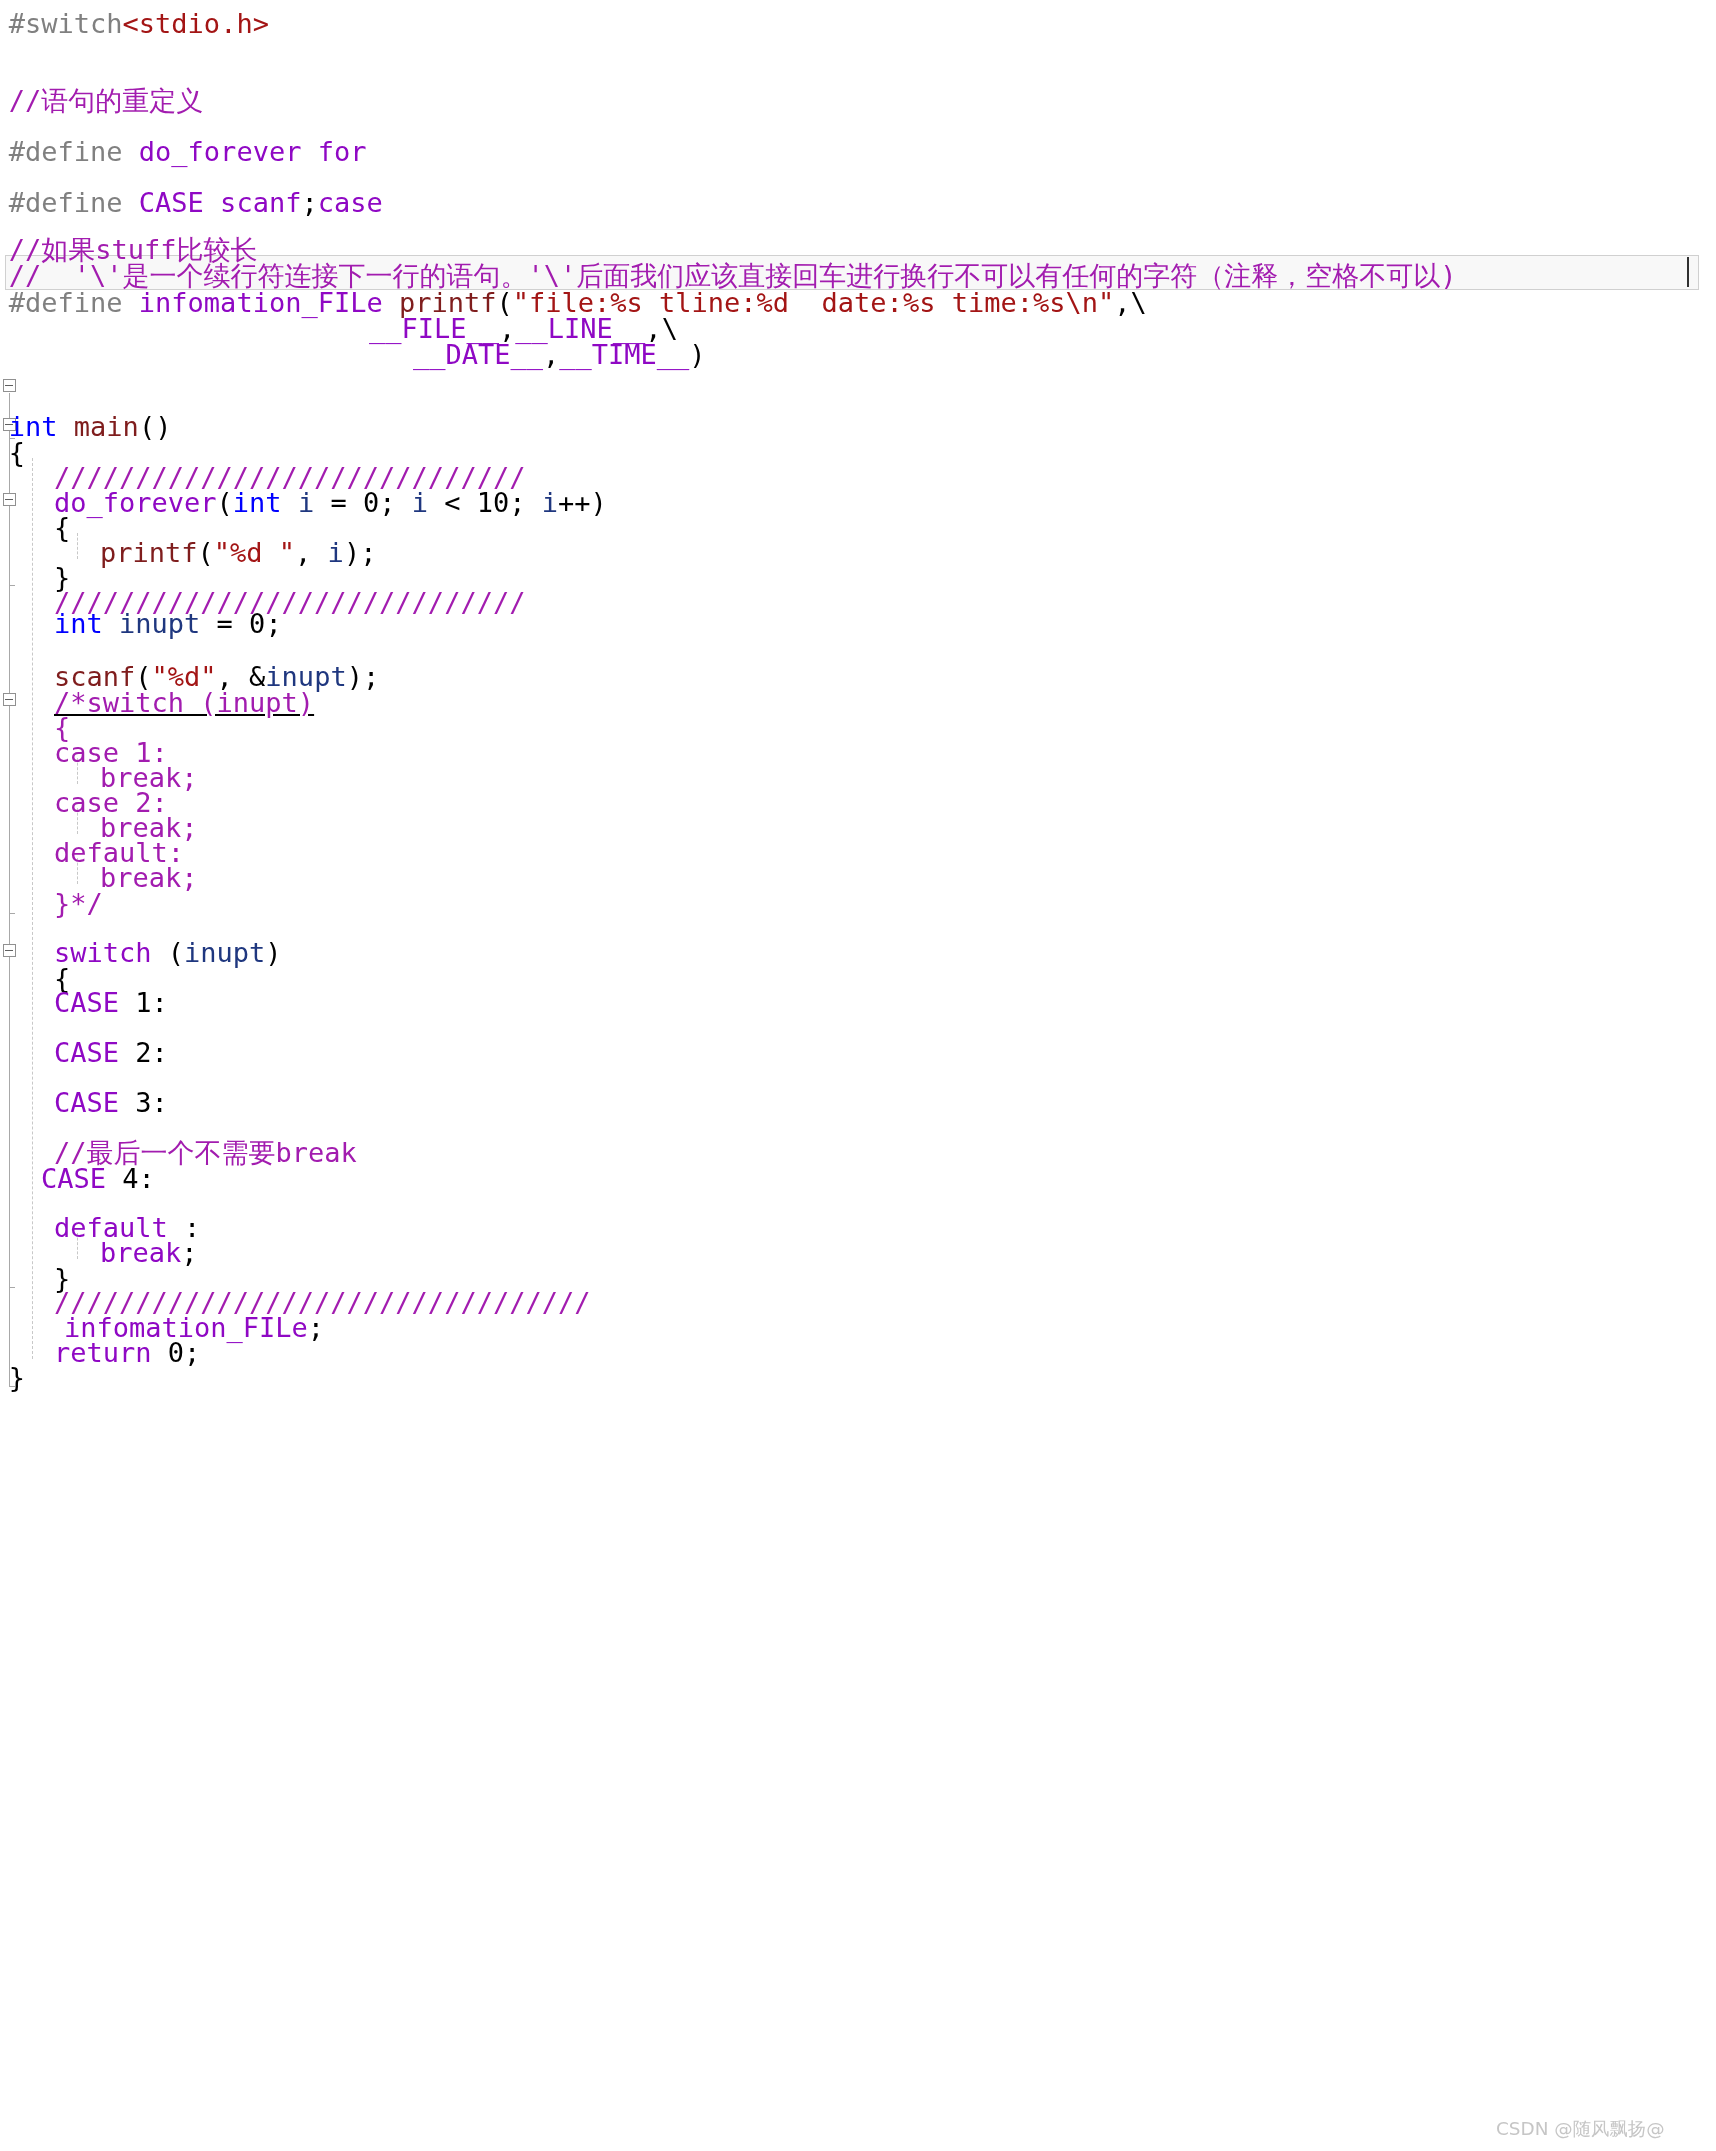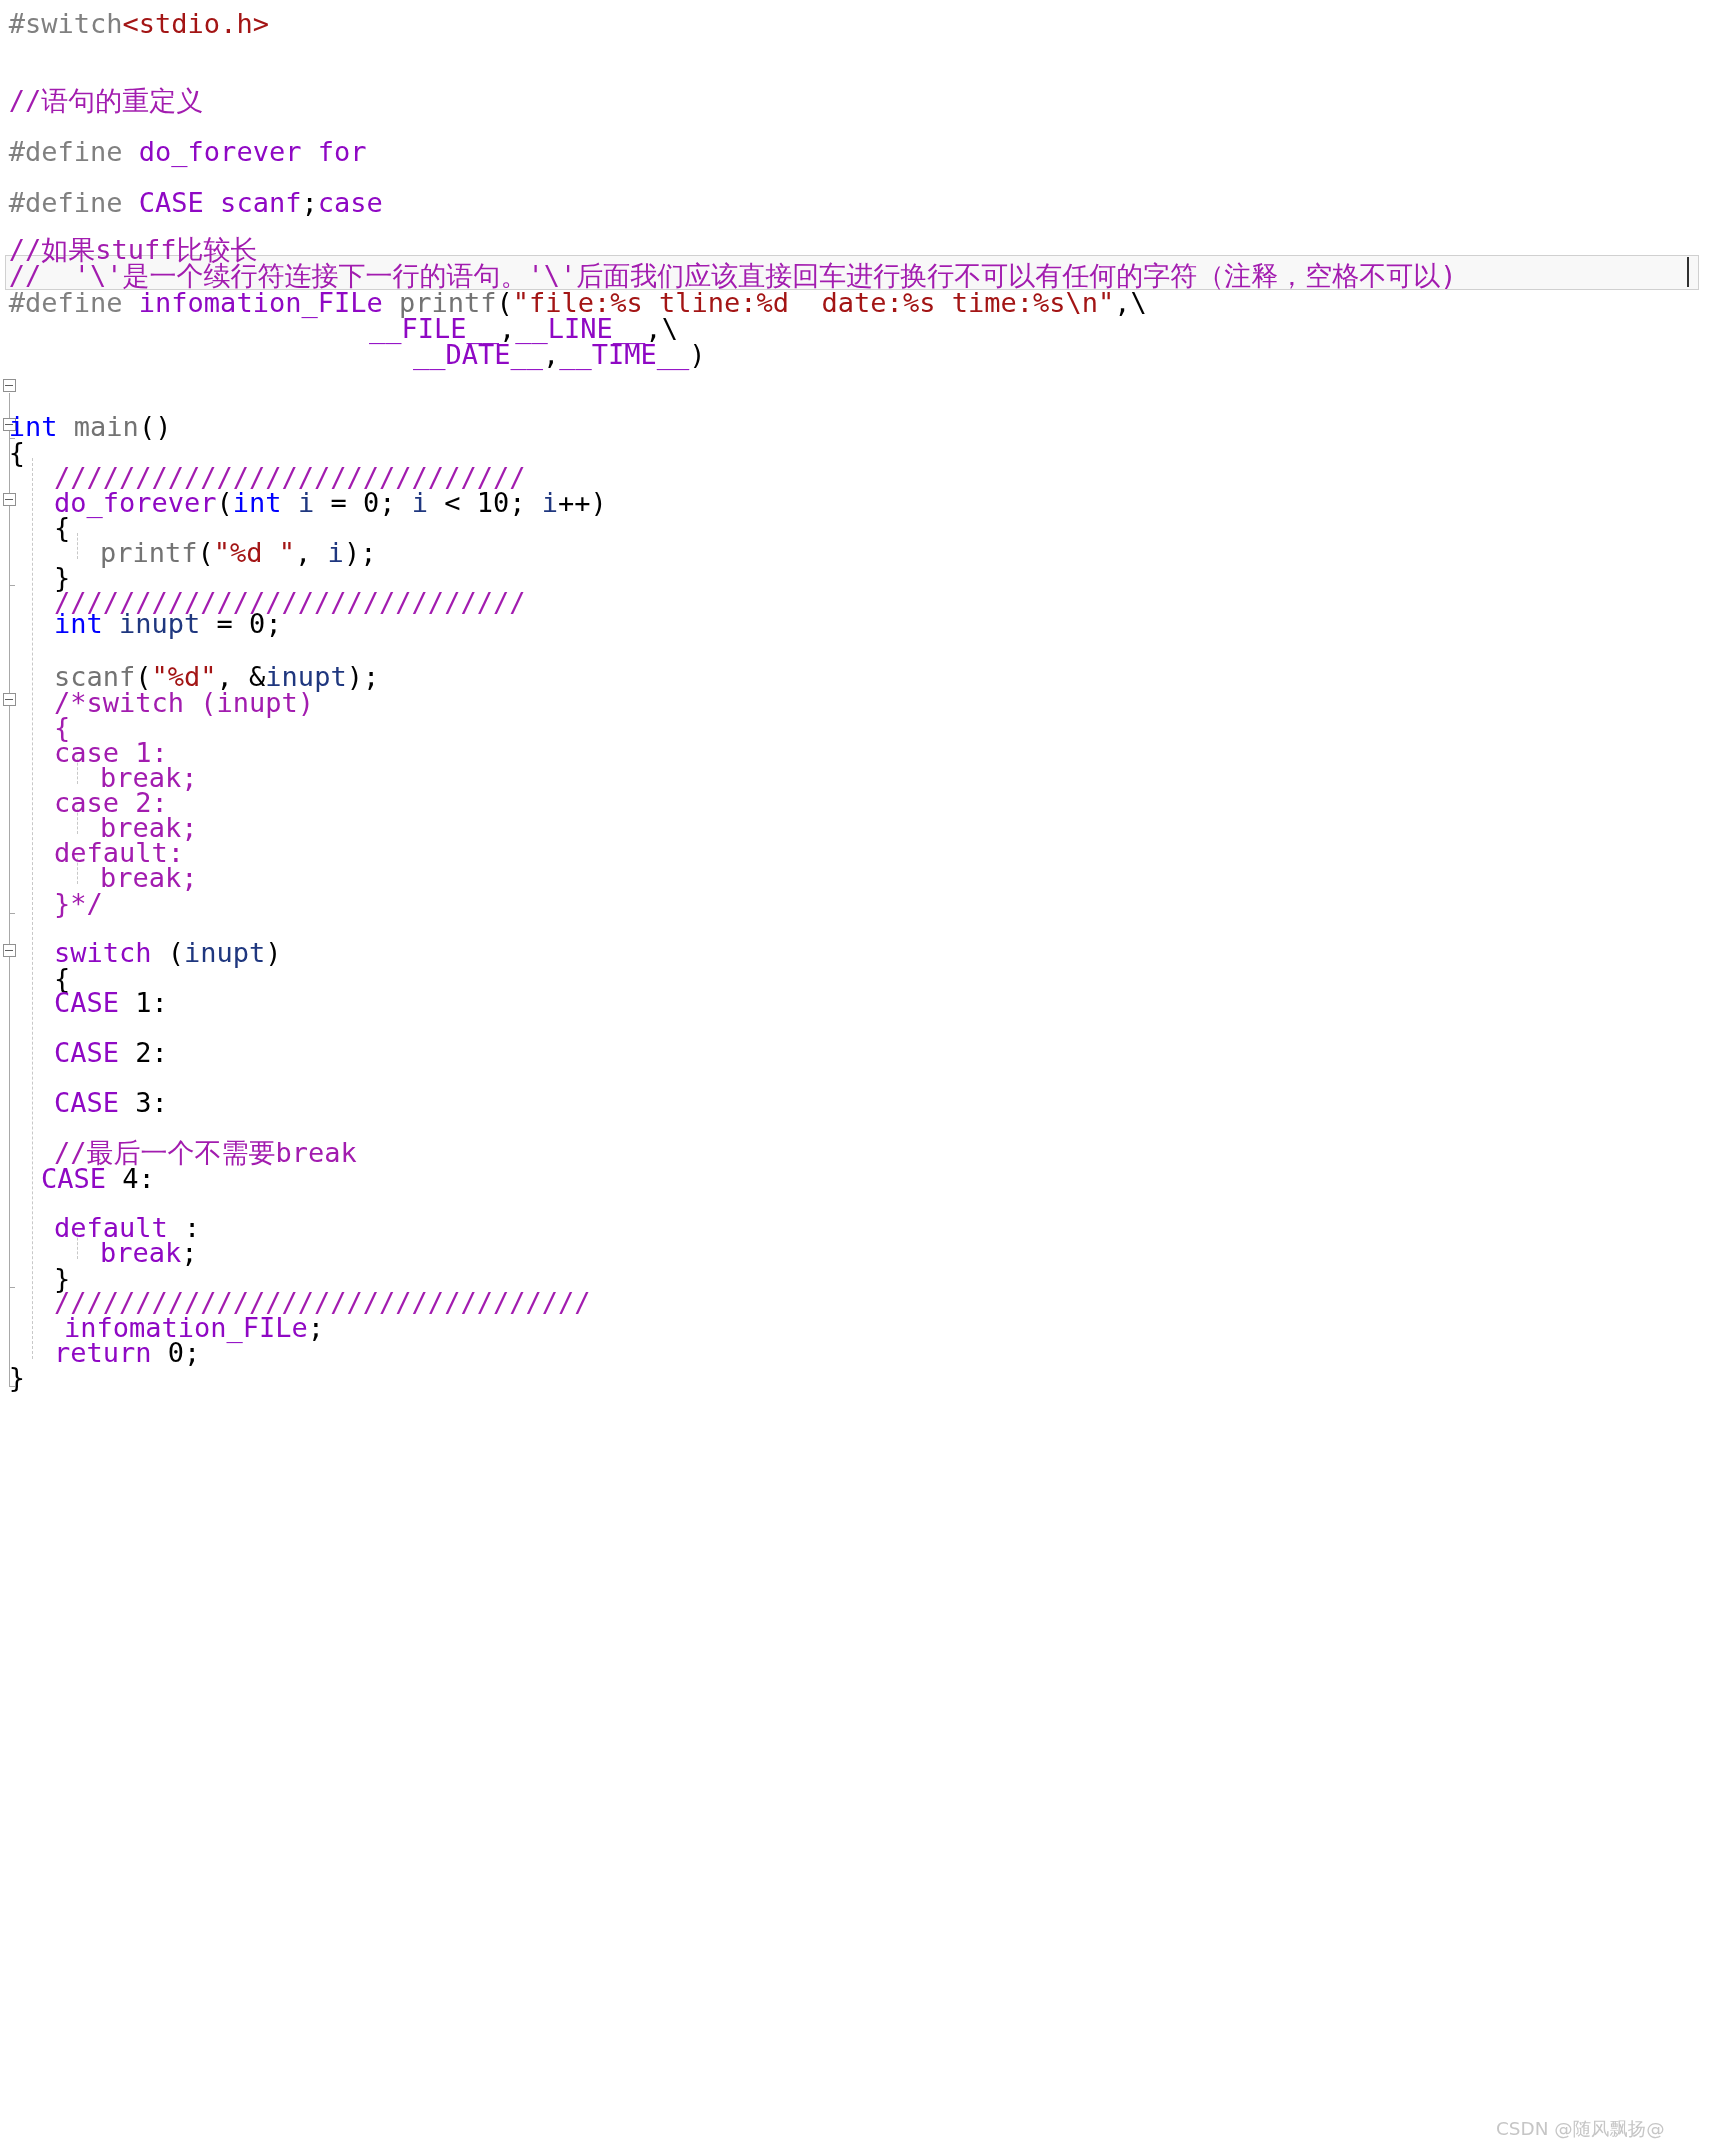--- a/index.html
+++ b/index.html
@@ -94,21 +94,21 @@
     color: #000000;
     letter-spacing: 0px;
   }
 
   
   .t-pre   { color: #808080; }          
   .t-str   { color: #a31515; }          
   .t-com   { color: #a21caf; }          
   .t-mac   { color: #8f08c4; }          
   .t-kw    { color: #0000ff; }          
-  .t-fn    { color: #737373; }          
+  .t-fn    { color: #7f1d1d; }          
   .t-var   { color: #1f377f; }          
   .t-pun   { color: #000000; }          
 
   
   .hl-row {
     position: absolute;
     left: 5.3px;
     height: 35px;
     background: #f8f8f8;
     border: 0.9px solid #d0d0d0;
@@ -174,21 +174,21 @@
       <div class="line" style="top: 433px; left: 8.8px;"><span class="t-pun">{</span></div>
       <div class="line" style="top: 458px; left: 54px;"><span class="t-com">/////////////////////////////</span></div>
       <div class="line" style="top: 483px; left: 54px;"><span class="t-mac">do_forever</span><span class="t-pun">(</span><span class="t-kw">int</span><span class="t-pun"> </span><span class="t-var">i</span><span class="t-pun"> = </span><span class="t-pun">0</span><span class="t-pun">; </span><span class="t-var">i</span><span class="t-pun"> &lt; </span><span class="t-pun">10</span><span class="t-pun">; </span><span class="t-var">i</span><span class="t-pun">++)</span></div>
       <div class="line" style="top: 508px; left: 54px;"><span class="t-pun">{</span></div>
       <div class="line" style="top: 533px; left: 100px;"><span class="t-fn">printf</span><span class="t-pun">(</span><span class="t-str">"%d "</span><span class="t-pun">, </span><span class="t-var">i</span><span class="t-pun">);</span></div>
       <div class="line" style="top: 558px; left: 54px;"><span class="t-pun">}</span></div>
       <div class="line" style="top: 583px; left: 54px;"><span class="t-com">/////////////////////////////</span></div>
       <div class="line" style="top: 608px; left: 54px;"></div>
       <div class="line" style="top: 604px; left: 54px;"><span class="t-kw">int</span><span class="t-pun"> </span><span class="t-var">inupt</span><span class="t-pun"> = </span><span class="t-pun">0</span><span class="t-pun">;</span></div>
       <div class="line" style="top: 657px; left: 54px;"><span class="t-fn">scanf</span><span class="t-pun">(</span><span class="t-str">"%d"</span><span class="t-pun">, &amp;</span><span class="t-var">inupt</span><span class="t-pun">);</span></div>
-      <div class="line" style="top: 683px; left: 54px;"><span class="t-com">/*switch (inupt)</span></div>
+      <div class="line" style="top: 683px; left: 54px; text-decoration: underline;"><span class="t-com">/*switch (inupt)</span></div>
       <div class="line" style="top: 708px; left: 54px;"><span class="t-com">{</span></div>
       <div class="line" style="top: 733px; left: 54px;"><span class="t-com">case 1:</span></div>
       <div class="line" style="top: 758px; left: 100px;"><span class="t-com">break;</span></div>
       <div class="line" style="top: 783px; left: 54px;"><span class="t-com">case 2:</span></div>
       <div class="line" style="top: 808px; left: 100px;"><span class="t-com">break;</span></div>
       <div class="line" style="top: 833px; left: 54px;"><span class="t-com">default:</span></div>
       <div class="line" style="top: 858px; left: 100px;"><span class="t-com">break;</span></div>
       <div class="line" style="top: 884px; left: 54px;"><span class="t-com">}*/</span></div>
       <div class="line" style="top: 909px; left: 54px;"></div>
       <div class="line" style="top: 933px; left: 54px;"><span class="t-mac">switch</span><span class="t-pun"> (</span><span class="t-var">inupt</span><span class="t-pun">)</span></div>

